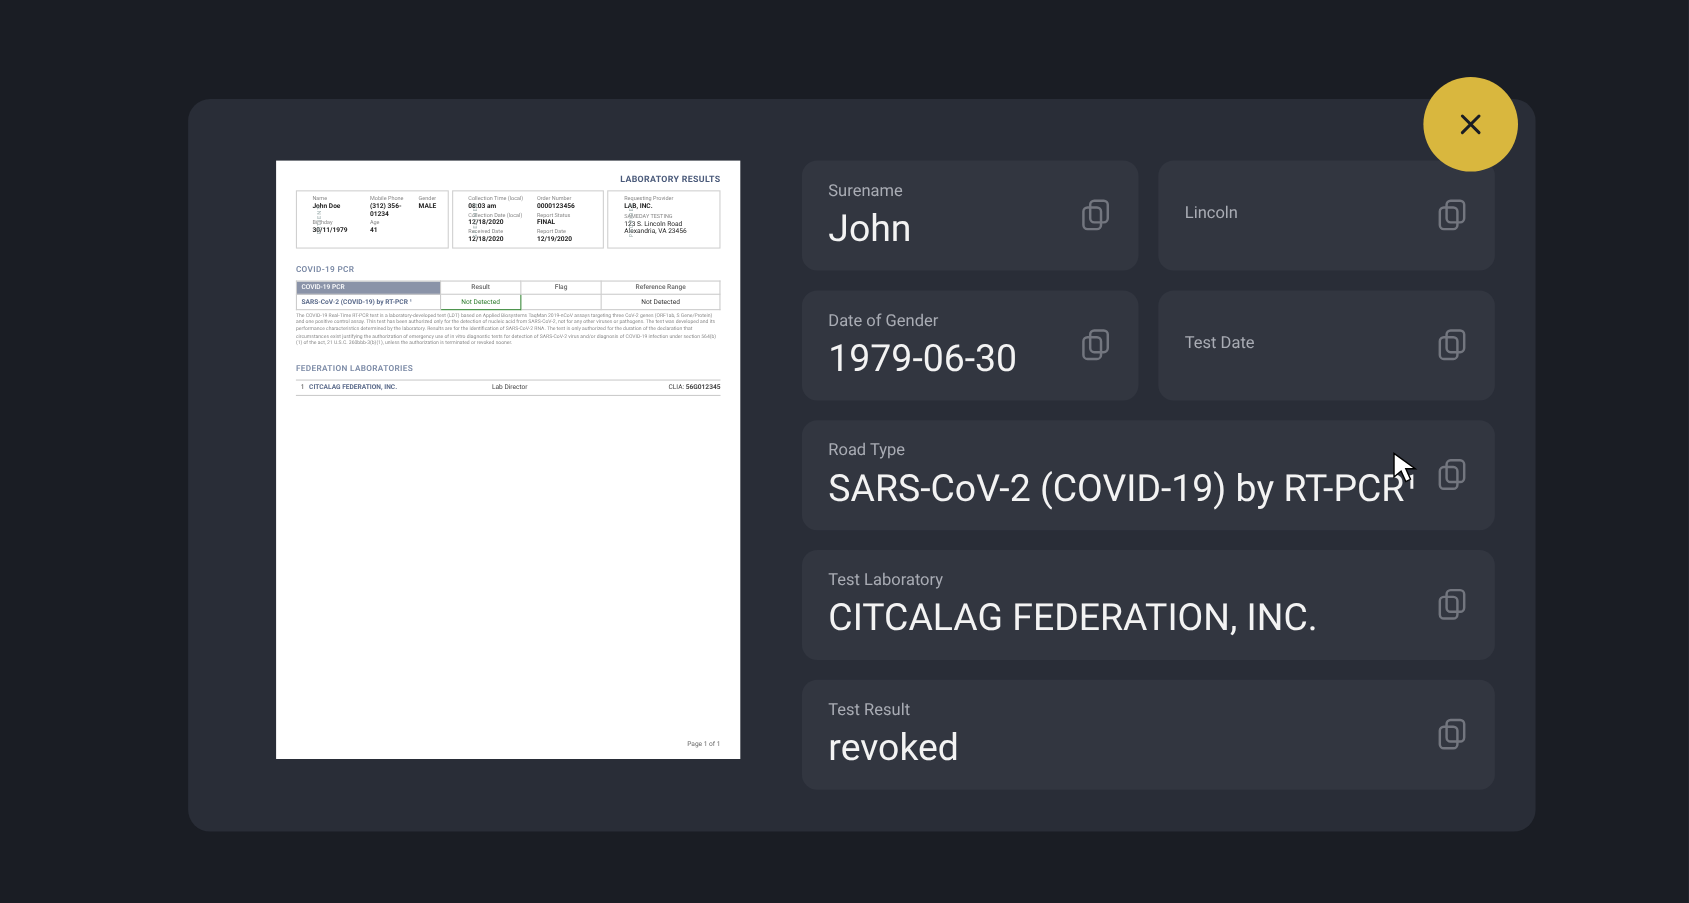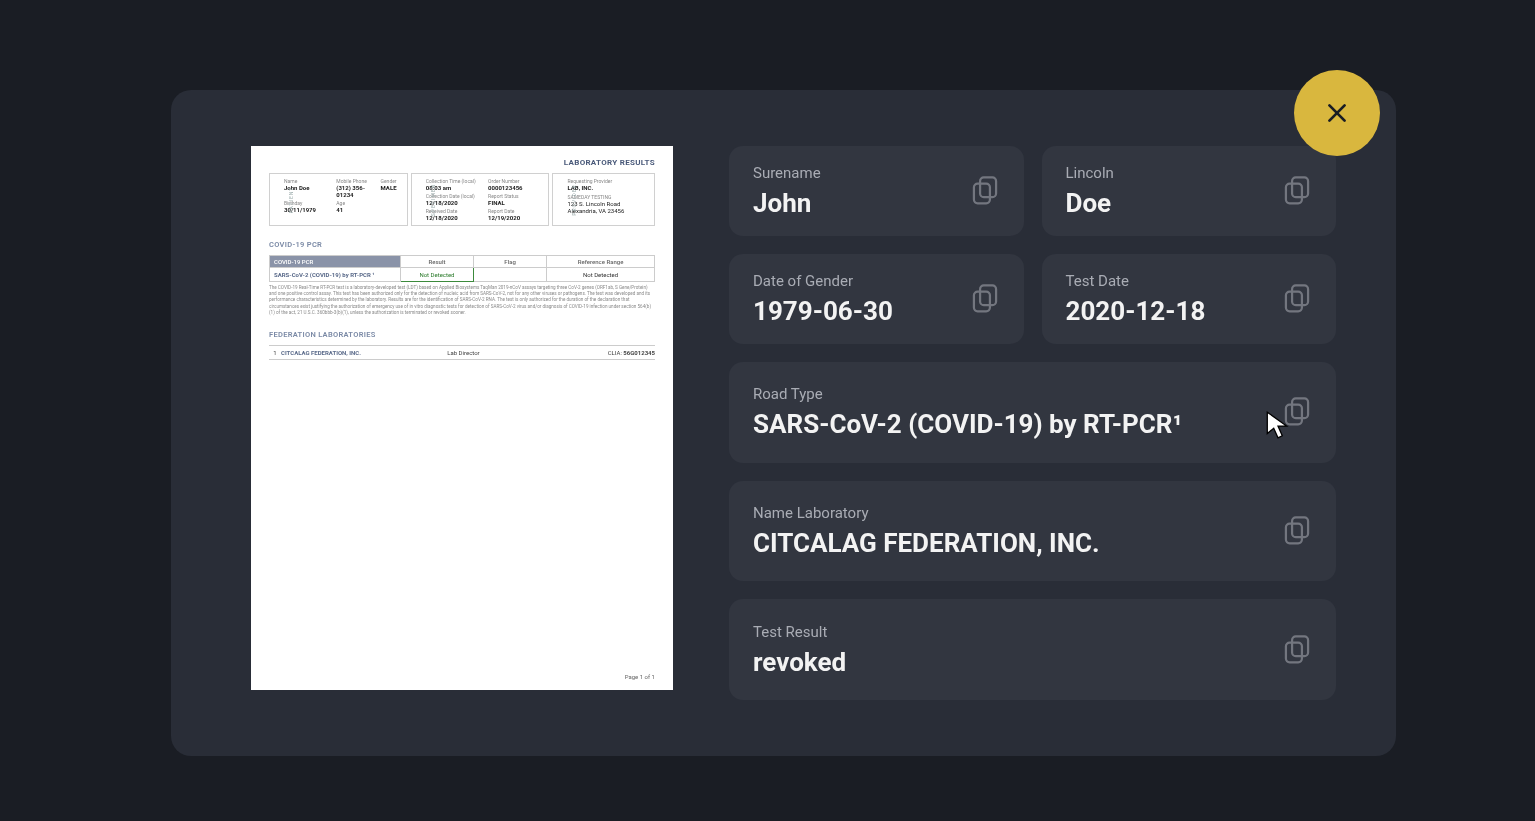--- a/index.html
+++ b/index.html
@@ -171,22 +171,22 @@
     min-width: 0;
   }
   .card .ctext { flex:1; min-width:0; }
   .card .label {
     color: #a9acb4;
     font-size: 15px;
     margin-bottom: 6px;
   }
   .card .value {
     color: #f3f3f3;
-    font-size: 26px;
-    font-weight: 700;
+    font-size: 34px;
+    font-weight: 400;
     white-space: nowrap;
     overflow: hidden;
     text-overflow: ellipsis;
   }
   .copy-icon {
     width: 30px;
     height: 32px;
     flex-shrink: 0;
     opacity: .55;
     cursor: pointer;
@@ -325,21 +325,20 @@
           <div class="value">John</div>
         </div>
         <svg class="copy-icon" viewBox="0 0 24 26" fill="none" stroke="#a9acb4" stroke-width="1.8">
             <rect x="3" y="7" width="13" height="16" rx="3"></rect>
             <rect x="8" y="2" width="13" height="16" rx="3"></rect>
           </svg>
       </div>
       <div class="card">
         <div class="ctext">
           <div class="label">Lincoln</div>
-          <div class="value">Doe</div>
         </div>
         <svg class="copy-icon" viewBox="0 0 24 26" fill="none" stroke="#a9acb4" stroke-width="1.8">
             <rect x="3" y="7" width="13" height="16" rx="3"></rect>
             <rect x="8" y="2" width="13" height="16" rx="3"></rect>
           </svg>
       </div>
     </div>
 
     <div class="row2">
       <div class="card">
@@ -348,21 +347,20 @@
           <div class="value">1979-06-30</div>
         </div>
         <svg class="copy-icon" viewBox="0 0 24 26" fill="none" stroke="#a9acb4" stroke-width="1.8">
             <rect x="3" y="7" width="13" height="16" rx="3"></rect>
             <rect x="8" y="2" width="13" height="16" rx="3"></rect>
           </svg>
       </div>
       <div class="card">
         <div class="ctext">
           <div class="label">Test Date</div>
-          <div class="value">2020-12-18</div>
         </div>
         <svg class="copy-icon" viewBox="0 0 24 26" fill="none" stroke="#a9acb4" stroke-width="1.8">
             <rect x="3" y="7" width="13" height="16" rx="3"></rect>
             <rect x="8" y="2" width="13" height="16" rx="3"></rect>
           </svg>
       </div>
     </div>
 
     <div class="card">
       <div class="ctext">
@@ -370,21 +368,21 @@
         <div class="value">SARS-CoV-2 (COVID-19) by RT-PCR¹</div>
       </div>
       <svg class="copy-icon" viewBox="0 0 24 26" fill="none" stroke="#a9acb4" stroke-width="1.8">
           <rect x="3" y="7" width="13" height="16" rx="3"></rect>
           <rect x="8" y="2" width="13" height="16" rx="3"></rect>
         </svg>
     </div>
 
     <div class="card">
       <div class="ctext">
-        <div class="label">Name Laboratory</div>
+        <div class="label">Test Laboratory</div>
         <div class="value">CITCALAG FEDERATION, INC.</div>
       </div>
       <svg class="copy-icon" viewBox="0 0 24 26" fill="none" stroke="#a9acb4" stroke-width="1.8">
           <rect x="3" y="7" width="13" height="16" rx="3"></rect>
           <rect x="8" y="2" width="13" height="16" rx="3"></rect>
         </svg>
     </div>
 
     <div class="card">
       <div class="ctext">

